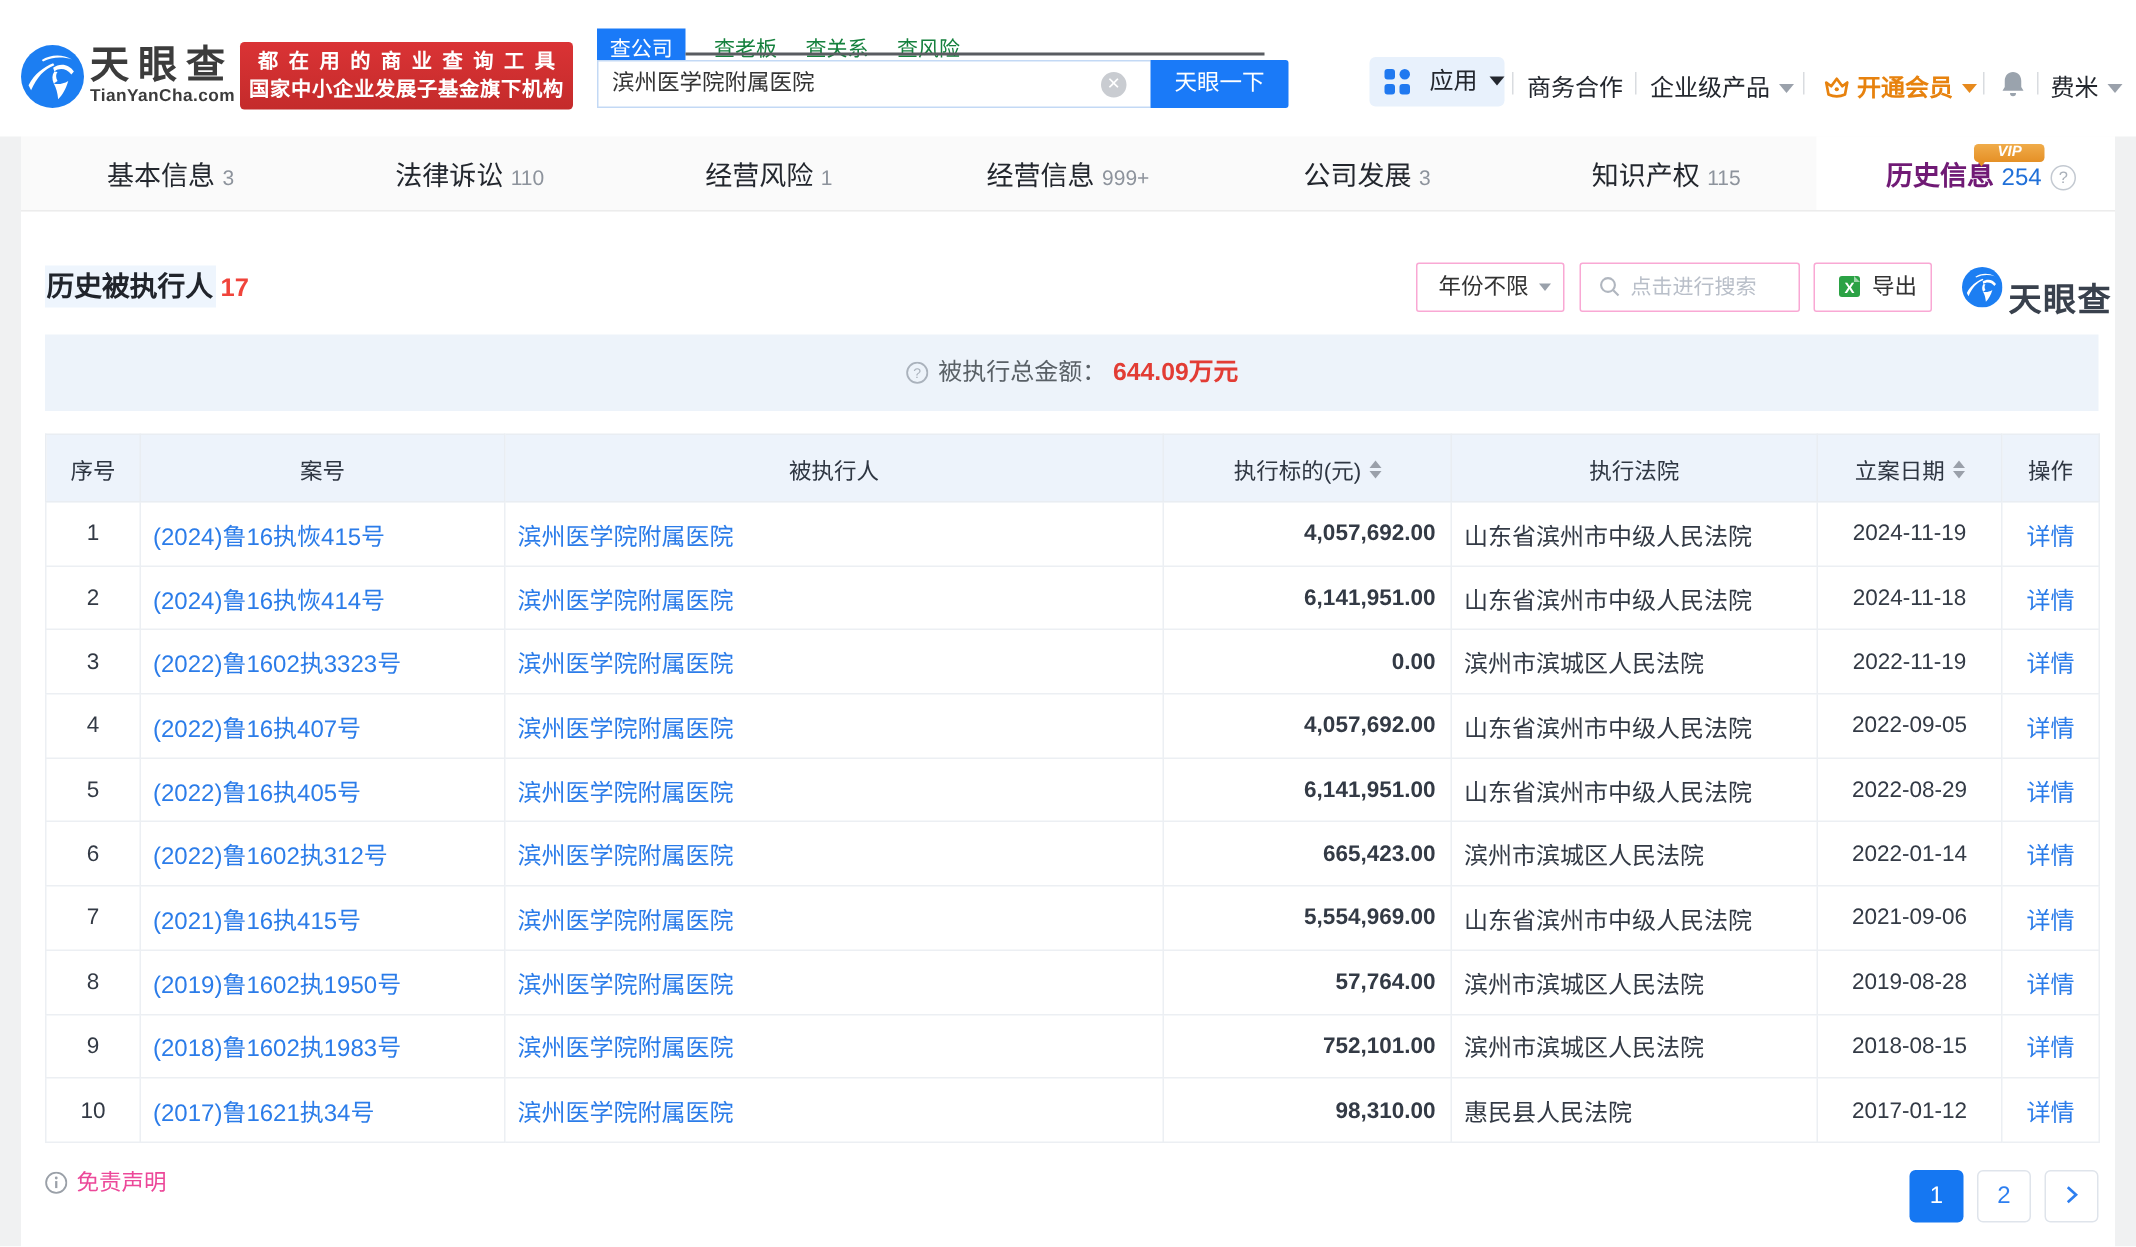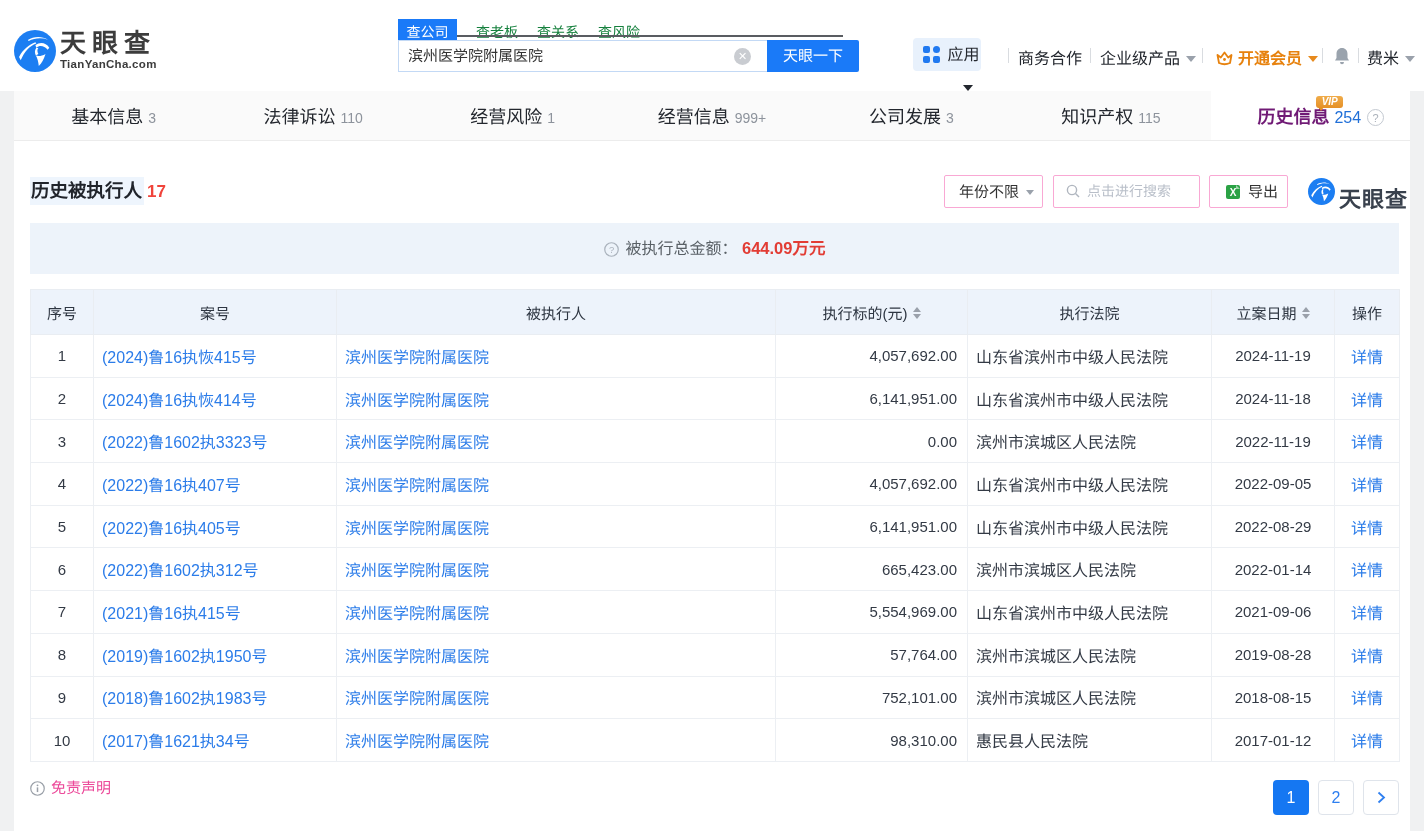--- a/index.html
+++ b/index.html
@@ -19,42 +19,42 @@
 .redbox .l2 { font-size:13.5px; letter-spacing:0.5px; margin-top:2px; line-height:17px; font-weight:bold;}
 
 
 .stabs { position:absolute; left:398px; top:19px; height:21px; }
 .stab { display:inline-block; font-size:14px; color:#15803d; margin-right:19px; vertical-align:top; padding-top:2px;}
 .stab.act { background:#1a7af8; color:#fff; width:59px; height:21px; text-align:center; padding-top:2px; }
 .stabline { position:absolute; left:457px; top:35px; width:386px; height:1.5px; background:#595c61; }
 .sinput { position:absolute; left:398px; top:40px; width:369px; height:32px; border:1px solid #c3d9f5; border-right:none; background:#fff; font-size:15px; color:#333; line-height:30px; padding-left:9px; }
 .sclear { position:absolute; left:734px; top:48px; width:17px; height:17px; border-radius:50%; background:#c9ccd1; color:#fff; font-size:11px; text-align:center; line-height:17px; }
 .sbtn { position:absolute; left:767px; top:40px; width:92px; height:32px; background:#1a7af8; color:#fff; font-size:15px; text-align:center; line-height:32px; border-radius:0 2px 2px 0; }
-.appbtn { position:absolute; left:913px; top:38px; width:68px; height:33px; background:#e8f1fc; border-radius:4px; font-size:16px; color:#23272e; line-height:33px; text-align:center; padding-left:33px;}
+.appbtn { position:absolute; left:913px; top:38px; width:90px; height:33px; background:#e8f1fc; border-radius:4px; font-size:16px; color:#23272e; line-height:33px; text-align:right; padding-left:33px;}
 .gridico { position:absolute; left:923px; top:46px; width:17px; height:17px; }
 .gridico i { position:absolute; background:#2079f0; border-radius:2px; }
 .sep { position:absolute; top:48px; width:1px; height:15px; background:#d9dce0; }
 .hlink { position:absolute; top:45px; font-size:16px; color:#23272e; white-space:nowrap; }
 .caret { display:inline-block; width:0; height:0; border-left:5px solid transparent; border-right:5px solid transparent; border-top:6px solid #23272e; vertical-align:middle; margin-left:6px; margin-bottom:2px;}
 .caret.gray { border-top-color:#9aa1ab; }
 .caret.orange { border-top-color:#e78a1d; }
 .vip-orange { color:#e7820e; font-weight:bold; }
 
 
 .strip { position:absolute; top:91px; background:#f0f1f2; width:14px; height:740px; }
 
 
 .navbar { position:absolute; left:14px; top:91px; width:1396px; height:50px; background:#fafafa; border-bottom:1px solid #ececec; display:flex; }
 .navtab { flex:0 0 14.2857%; text-align:center; line-height:53px; font-size:18px; color:#23272e; white-space:nowrap; }
 .navtab .cnt { font-size:14px; color:#8d939c; margin-left:5px; }
 .navtab.act { background:#fff; position:relative; padding-left:21px; }
 .navtab.act .t { color:#701a75; font-weight:bold; }
 .navtab.act .cnt { color:#2170d8; font-size:16px; }
 .navtab .qm { display:inline-block; width:17px; height:17px; line-height:16px; border:1px solid #c3c9d1; border-radius:50%; color:#aab1ba; font-size:11px; text-align:center; margin-left:6px; vertical-align:1px; }
-.vipbadge { position:absolute; top:5px; left:50%; margin-left:6px; width:27px; height:12px; background:linear-gradient(#f0ac4a,#e59026); border-radius:3px; color:#fff; font-size:10px; font-weight:bold; font-style:italic; line-height:12px; text-align:center; }
+.vipbadge { position:absolute; top:5px; left:50%; margin-left:6px; width:47px; height:12px; background:linear-gradient(#f0ac4a,#e59026); border-radius:3px; color:#fff; font-size:10px; font-weight:bold; font-style:italic; line-height:12px; text-align:center; }
 .vipbadge i { position:absolute; left:2px; bottom:-3px; width:0; height:0; border-left:3px solid transparent; border-right:3px solid transparent; border-top:4px solid #e59026; }
 
 
 .card { position:absolute; left:14px; top:141px; width:1396px; height:690px; background:#fff; }
 
 .sect-title { position:absolute; left:30px; top:176px; height:29px; font-size:18.5px; font-weight:bold; color:#20242b; }
 .sect-title .hl { background:#eef5fd; padding:3px 2px 4px 1px; }
 .sect-title .num { color:#f0443b; margin-left:3px; font-size:17px; }
 
 .ctl { position:absolute; top:175px; height:33px; border:1px solid #f9a8d4; border-radius:2px; background:#fff; font-size:15px; color:#333; }
@@ -62,21 +62,21 @@
 .infobar { position:absolute; left:30px; top:223px; width:1369px; height:51px; background:#edf3fa; text-align:center; font-size:16px; color:#596066; line-height:51px; }
 .infobar b { color:#e23c34; font-size:16.5px; }
 
 
 table.grid { position:absolute; left:30px; top:289px; width:1369px; border-collapse:collapse; table-layout:fixed; font-size:16px; }
 table.grid th { background:#edf3fb; font-weight:normal; color:#2e3642; height:45px; border:1px solid #e9edf2; font-size:15px; }
 table.grid td { height:42.7px; border:1px solid #ecEFf3; color:#333a45; background:#fff; }
 table.grid a { color:#2b7ce9; text-decoration:none; }
 td.c, th.c { text-align:center; }
 td.l { text-align:left; padding-left:8px; }
-td.r { text-align:right; padding-right:10px; font-size:15px; }
+td.r { text-align:right; padding-right:10px; font-size:15px;font-weight:bold; }
 td.num { font-size:15px; }
 .sort { display:inline-block; vertical-align:middle; margin-left:5px; margin-bottom:3px; }
 .sort i { display:block; width:0; height:0; border-left:4.5px solid transparent; border-right:4.5px solid transparent; }
 .sort .up { border-bottom:5px solid #9aa0aa; margin-bottom:2px; }
 .sort .dn { border-top:5px solid #9aa0aa; }
 
 
 .disc { position:absolute; left:30px; top:776px; font-size:15px; color:#ec4899; }
 .pgbox { position:absolute; top:780px; width:36px; height:35px; border-radius:4px; text-align:center; line-height:35px; font-size:16px; }
 .pg1 { left:1273px; background:#1577f2; color:#fff; }
@@ -90,20 +90,24 @@
     <svg class="logo-circ" viewBox="0 0 100 100">
       <circle cx="50" cy="50" r="50" fill="#1c7ef2"></circle>
       <path d="M33,24 C46,15 66,14 81,23 C66,18 49,19 35,26 Z" fill="#fff"></path>
       <path d="M53,32 C37,38 25,51 16,72 L12,64 C21,46 36,35 51,29 Z" fill="#fff"></path>
       <path d="M51,36 C62,28 76,30 84,42 L80,47 C72,37 61,36 53,42 Z" fill="#fff"></path>
       <path d="M53,42 C49,48 49,54 52,61 L58,57 C55,52 55,46 58,43 Z" fill="#fff"></path>
       <path d="M52,61 C58,63 67,62 75,57 C71,70 66,79 59,86 C58,76 56,68 52,61 Z" fill="#fff"></path>
     </svg>
     <div class="logo-tyc">天眼查</div>
     <div class="logo-sub">TianYanCha.com</div>
+    <div class="redbox">
+        <div class="l1">都在用的商业查询工具</div>
+        <div class="l2">国家中小企业发展子基金旗下机构</div>
+      </div>
     <div class="stabs">
       <span class="stab act">查公司</span><span class="stab">查老板</span><span class="stab">查关系</span><span class="stab">查风险</span>
     </div>
     <div class="stabline"></div>
     <div class="sinput">滨州医学院附属医院</div>
     <div class="sclear">✕</div>
     <div class="sbtn">天眼一下</div>
     <div class="appbtn">应用<span class="caret" style="margin-left:8px"></span></div>
     <div class="gridico">
       <i style="left:0;top:0;width:7px;height:7px"></i>

